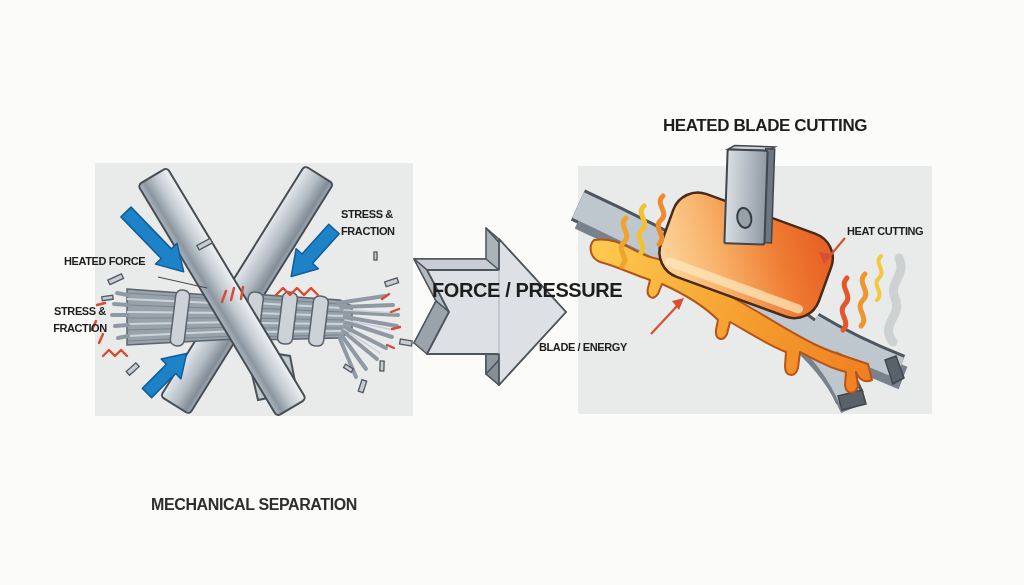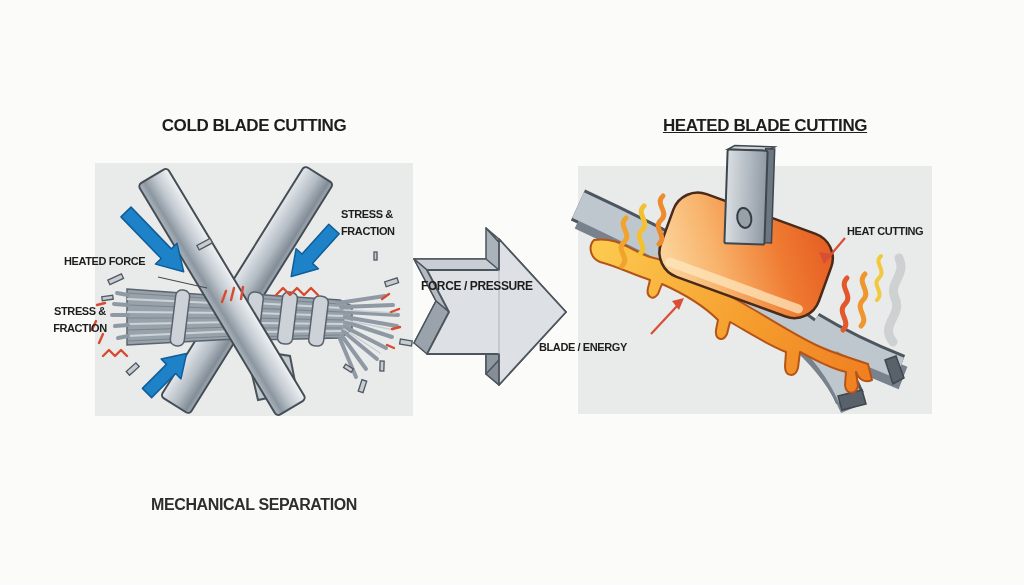--- a/index.html
+++ b/index.html
@@ -258,25 +258,24 @@
         <line x1="845" y1="238" x2="828" y2="258" stroke-width="2.2"></line>
         <polygon points="824,264 833,254 819,252" stroke="none"></polygon>
       </g>
       <g stroke="#d94f35" fill="#d94f35">
         <line x1="651" y1="334" x2="678" y2="305" stroke-width="2.2"></line>
         <polygon points="684,298 672,301 679,310" stroke="none"></polygon>
       </g>
     </g>
   </svg>
 
-  <div class="txt title" style="left:95px;top:116px;width:318px;">COLD BLADE CUTTING</div>
-  <div class="txt title" style="left:590px;top:116px;width:350px;text-decoration:underline;">HEATED BLADE CUTTING</div>
+  <div class="txt title" style="left:590px;top:116px;width:350px;">HEATED BLADE CUTTING</div>
 
   <div class="txt lbl" style="left:64px;top:253px;">HEATED FORCE</div>
   <div class="txt lbl wrap2" style="left:341px;top:206px;width:80px;">STRESS &amp; FRACTION</div>
   <div class="txt lbl wrap2" style="left:38px;top:303px;width:84px;text-align:center;">STRESS &amp; FRACTION</div>
 
-  <div class="txt" style="left:421px;top:279px;font-size:12px;letter-spacing:-0.4px;">FORCE / PRESSURE</div>
+  <div class="txt" style="left:432px;top:279px;font-size:20px;letter-spacing:-0.4px;">FORCE / PRESSURE</div>
   <div class="txt lbl" style="left:539px;top:339px;">BLADE / ENERGY</div>
   <div class="txt lbl" style="left:847px;top:223px;">HEAT CUTTING</div>
 
   <div class="txt caption" style="left:95px;top:449px;width:318px;">MECHANICAL SEPARATION</div>
 </div>
 
 </body></html>

